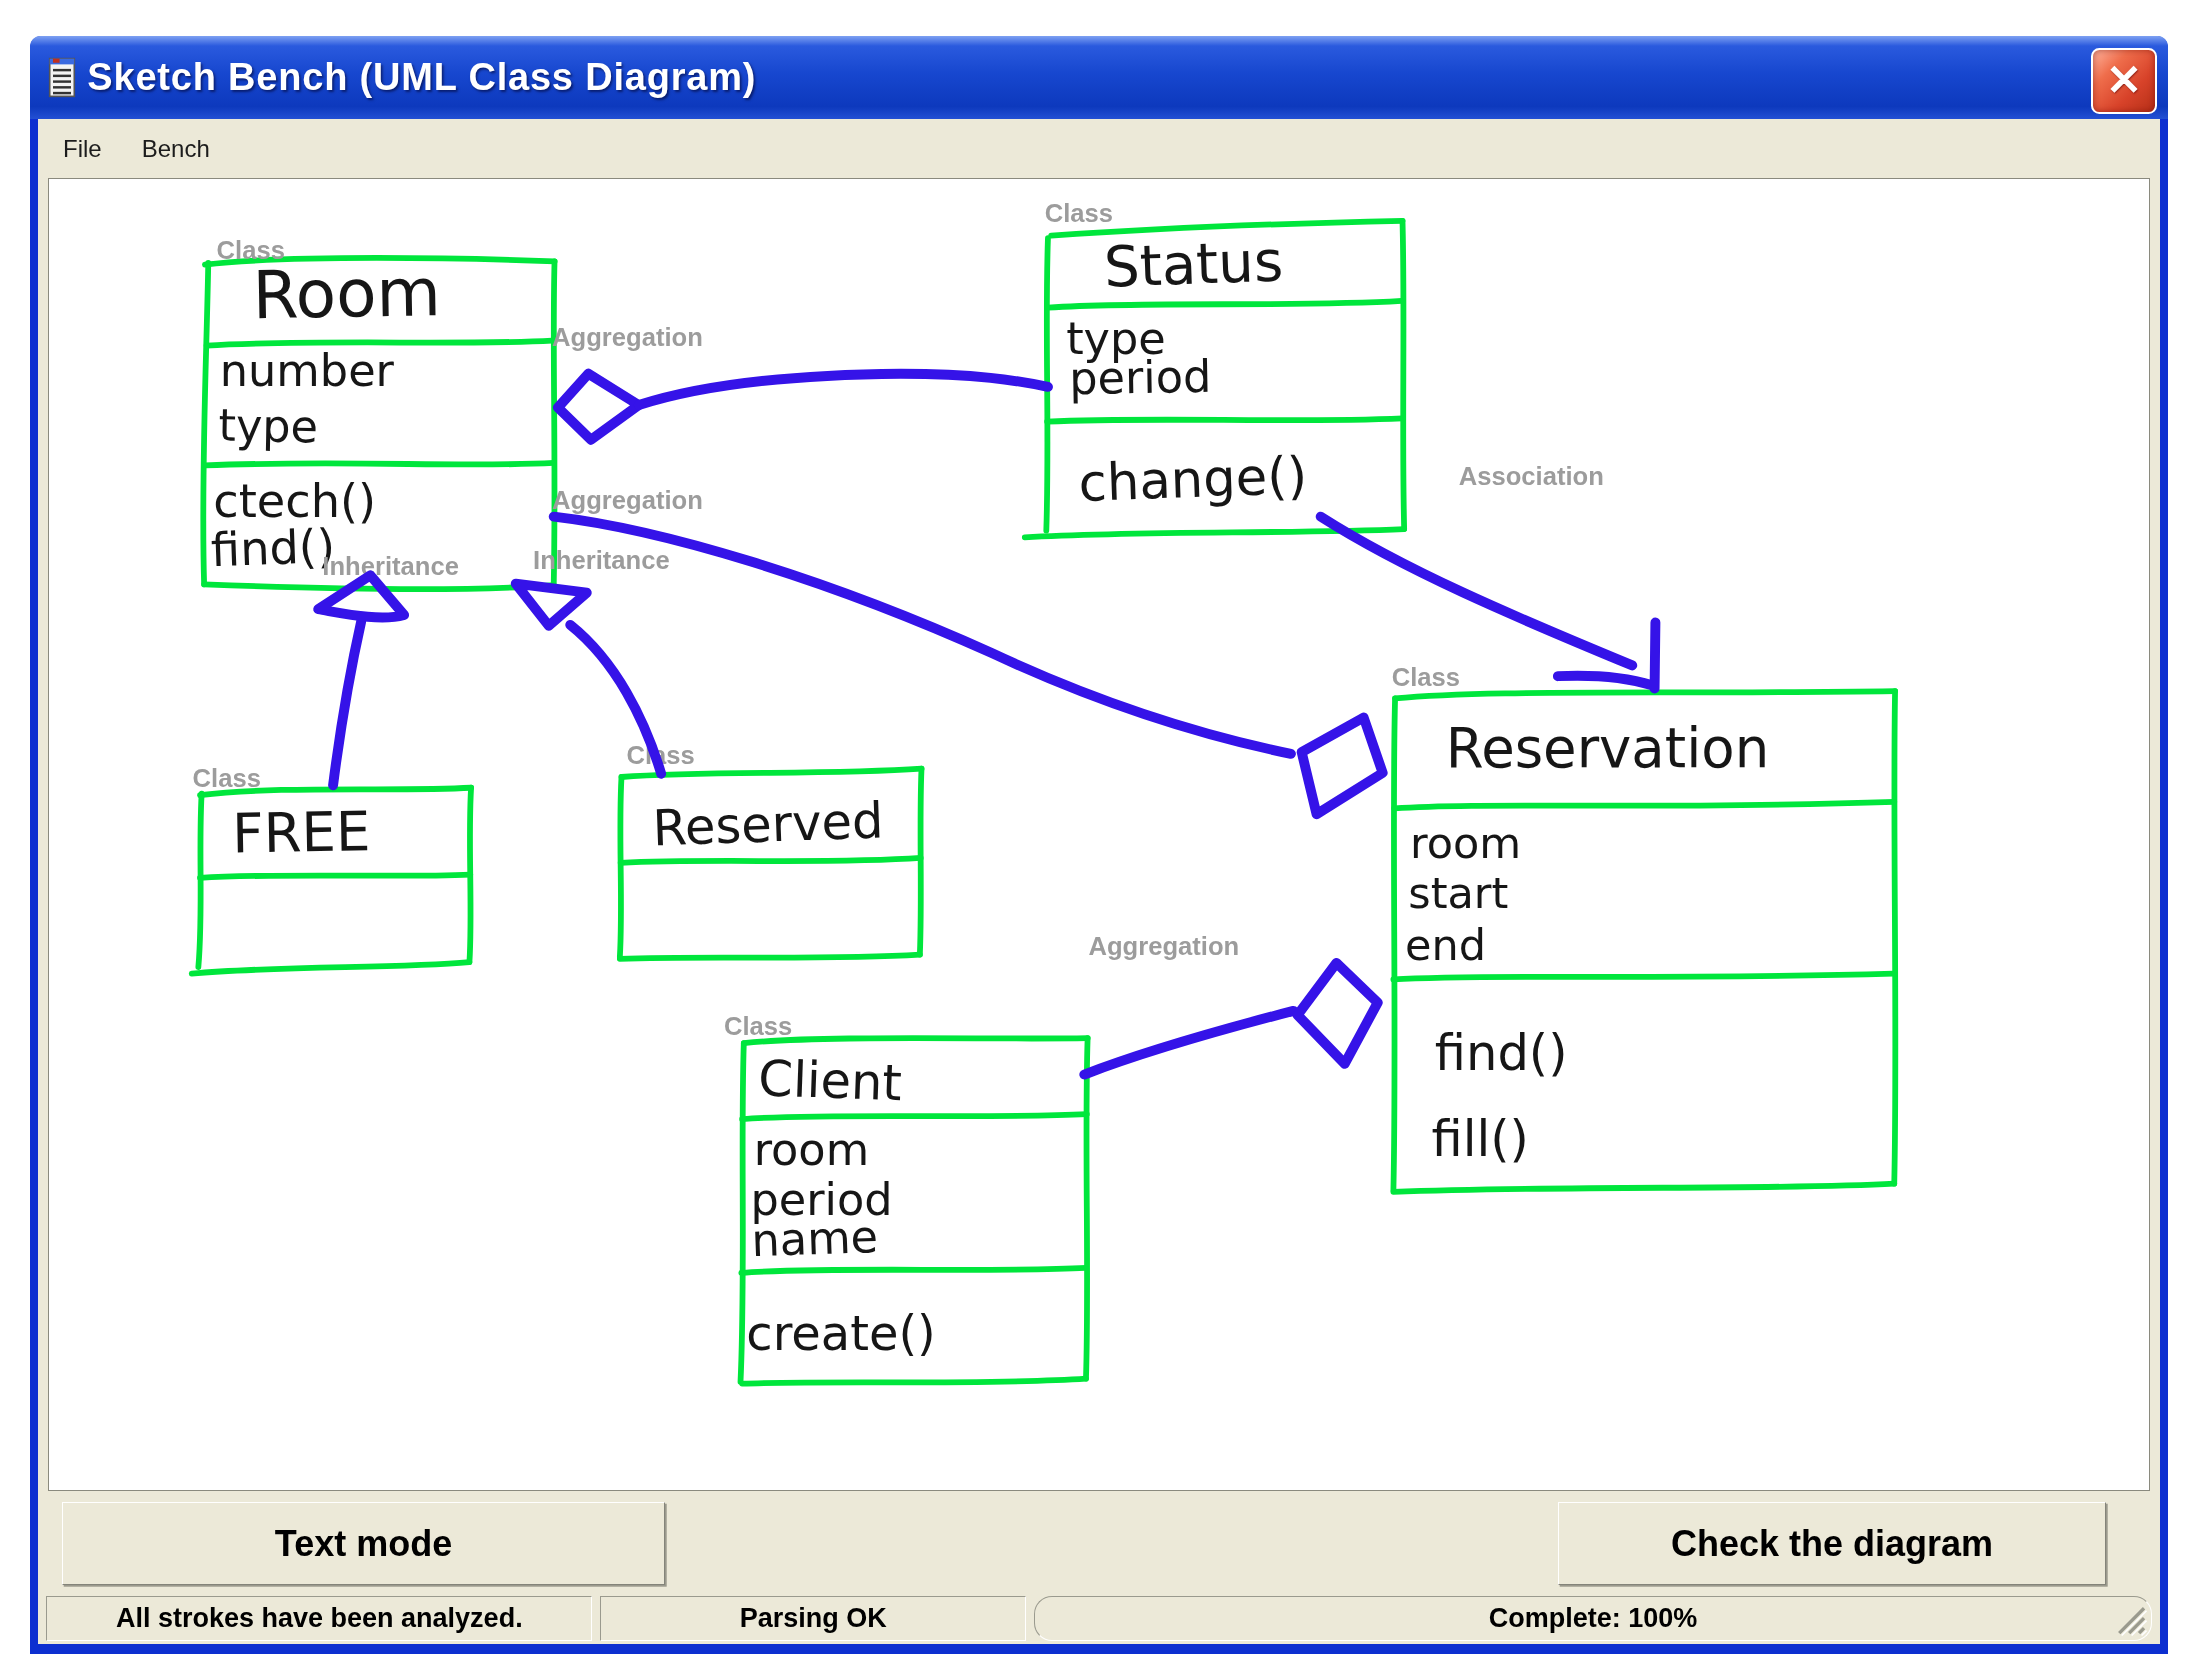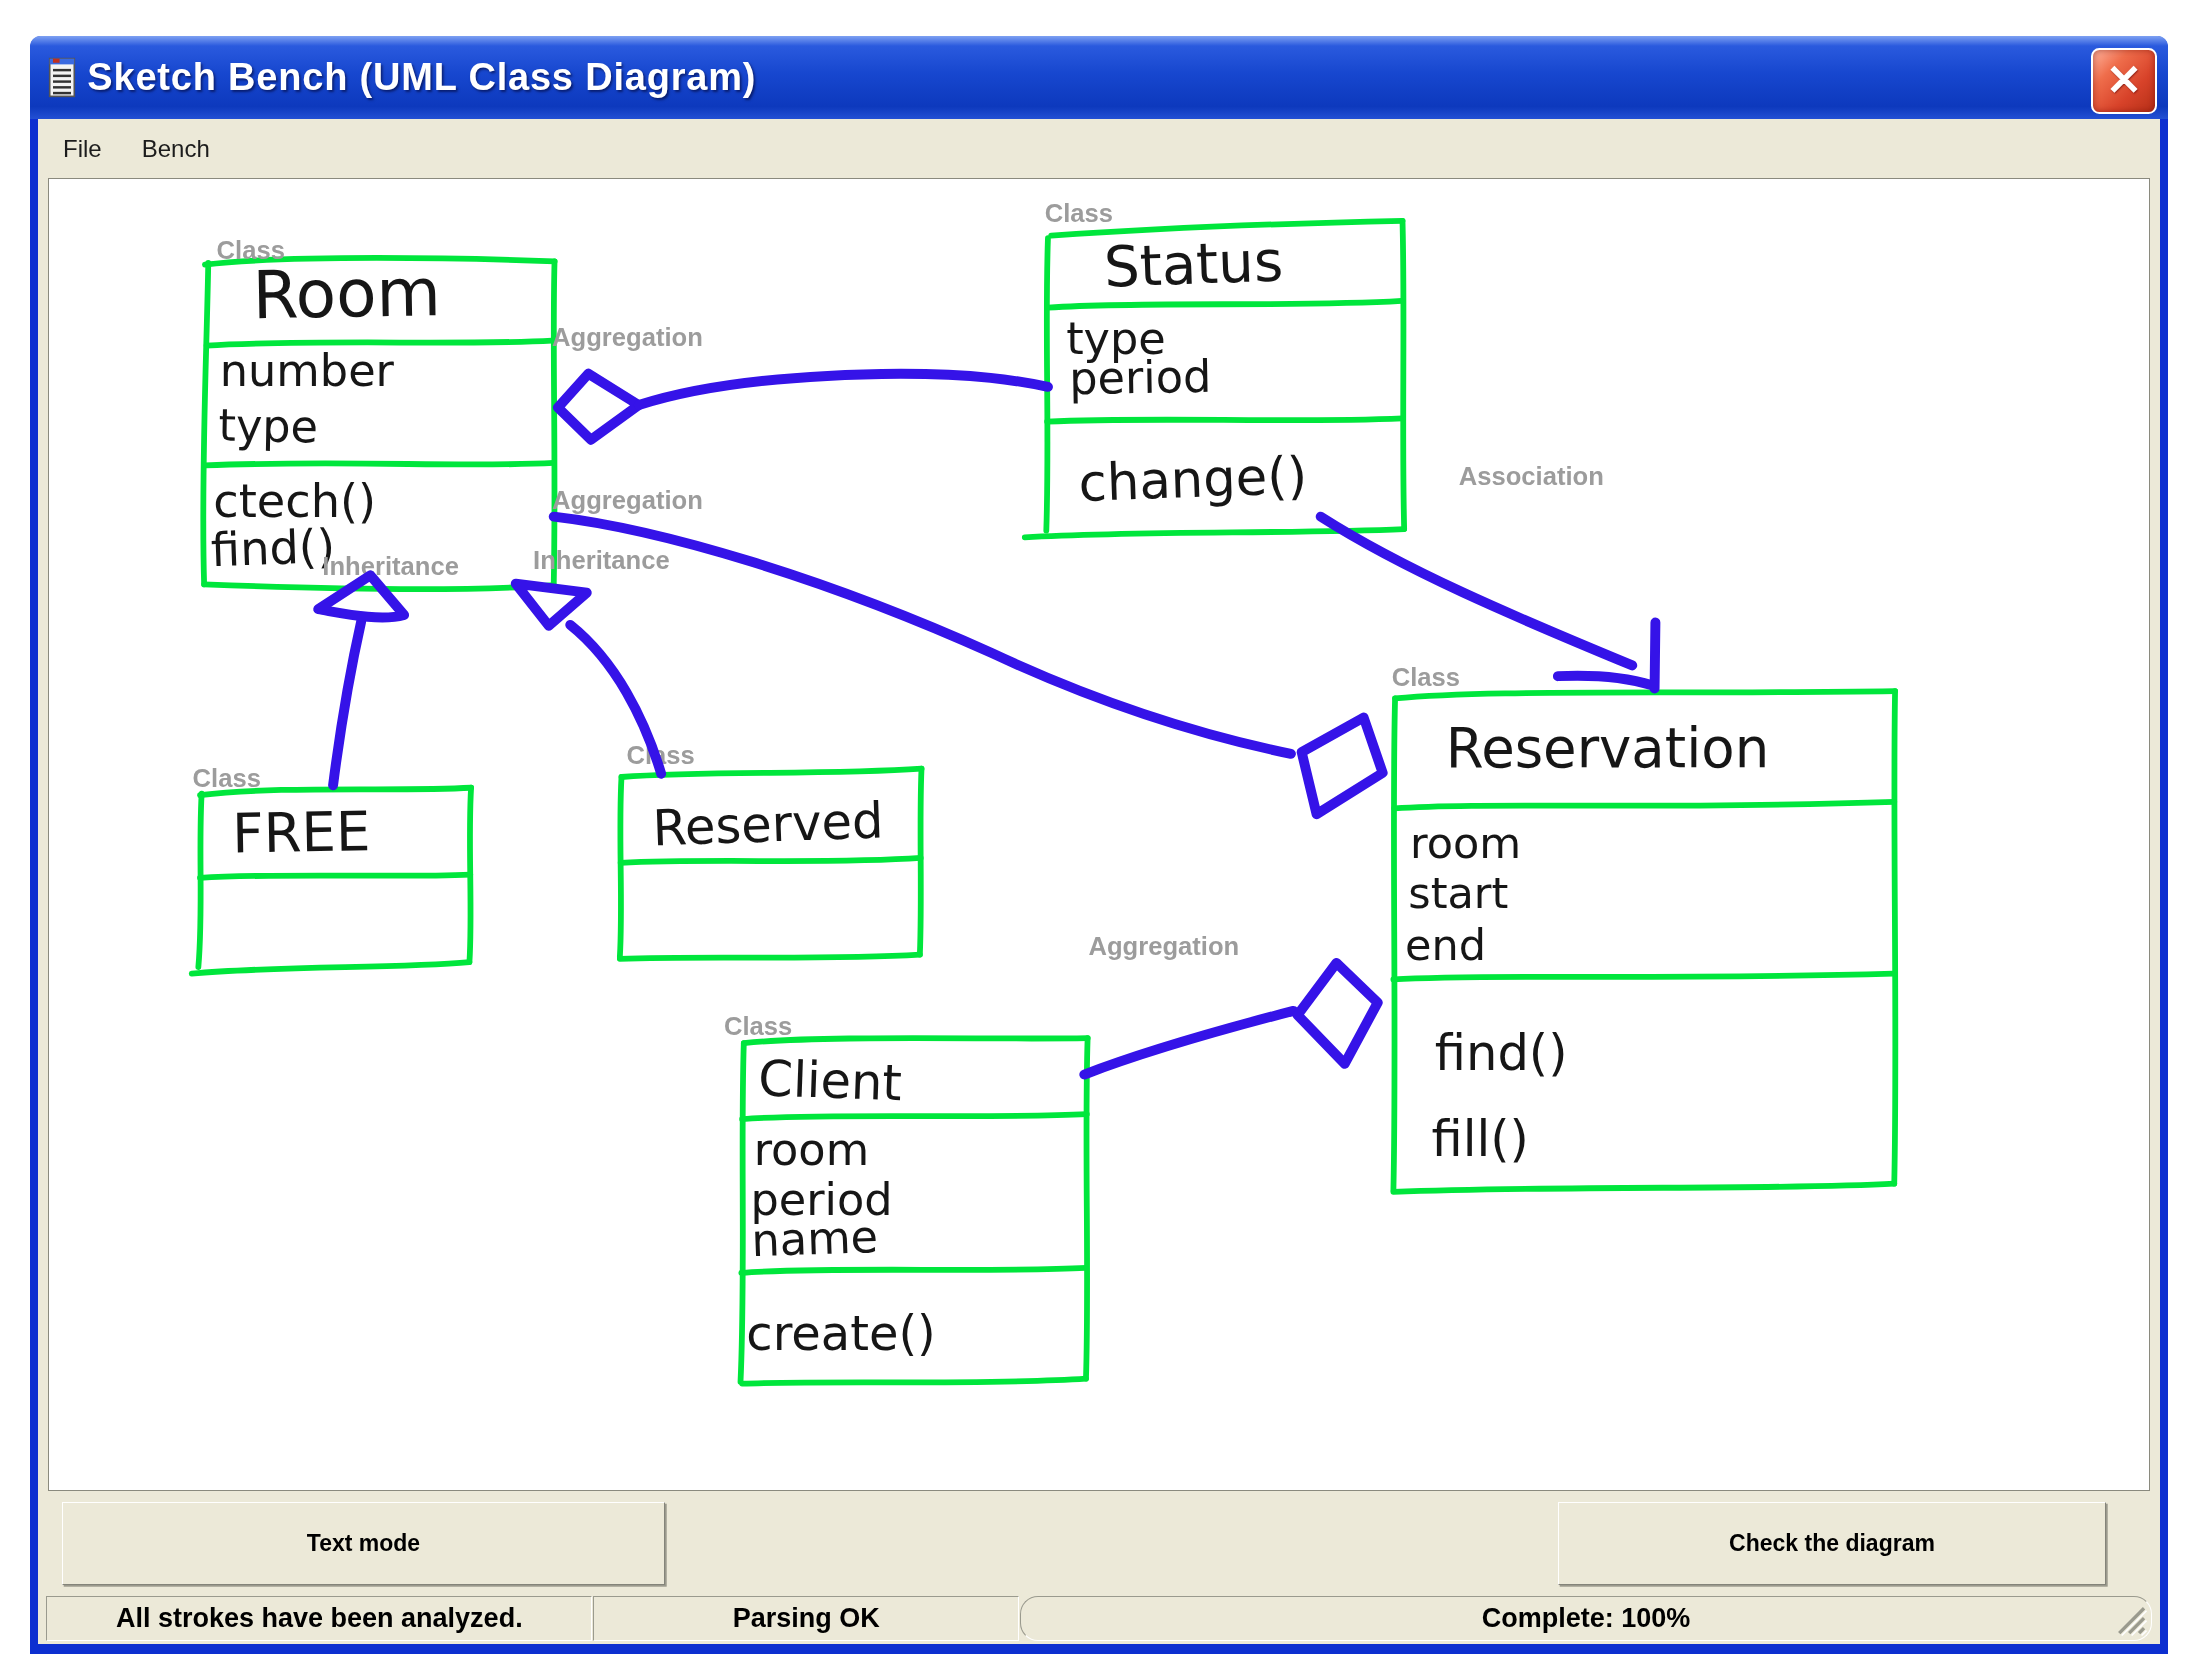--- a/index.html
+++ b/index.html
@@ -23,25 +23,25 @@
   .menubar{position:absolute;left:0;top:83px;width:100%;height:60px;display:flex;align-items:center;
            background:#ece9d8;color:#1c1c1c;font-size:24px;}
   .menuitem{padding:5px 15px;margin-left:10px;cursor:default;}
   
   .canvas{position:absolute;left:10px;right:10px;top:142px;height:1313px;background:#ffffff;
           border:1.7px solid #8a8a7e;box-sizing:border-box;}
   
   .btn{position:absolute;height:83px;box-sizing:border-box;background:#ece9d8;
        border:1.7px solid;border-color:#ffffff #84847a #84847a #ffffff;
        box-shadow:1.7px 1.7px 0 rgba(90,90,80,.55);
-       font-family:"Liberation Sans",sans-serif;font-size:23px;font-weight:bold;color:#000;
+       font-family:"Liberation Sans",sans-serif;font-size:36px;font-weight:bold;color:#000;
        display:flex;align-items:center;justify-content:center;cursor:pointer;}
   #btn-textmode{left:24px;top:1466px;width:603px;}
   #btn-check{left:1520px;top:1466px;width:548px;}
-  .statusbar{position:absolute;left:8.3px;right:8.3px;top:1560px;height:45px;display:flex;gap:1px;}
+  .statusbar{position:absolute;left:8.3px;right:8.3px;top:1560px;height:45px;display:flex;gap:8px;}
   .seg{box-sizing:border-box;border:1.7px solid;border-color:#9a9a8e #ffffff #ffffff #9a9a8e;
        background:#ece9d8;display:flex;align-items:center;justify-content:center;
        font-size:27px;font-weight:bold;color:#000;position:relative;}
   .seg1{width:546px;} .seg2{width:426px;} .seg3{flex:1;border-radius:18px;}
   .grip{position:absolute;right:1.7px;bottom:1.7px;width:38px;height:38px;}
   
   #sketch{position:absolute;left:0;top:0;width:2205px;height:1673px;pointer-events:none;z-index:5;}
   .g-stroke{fill:none;stroke:#00e63c;stroke-width:7;stroke-linecap:round;stroke-linejoin:round;}
   .b-stroke{fill:none;stroke:#3513e8;stroke-width:12;stroke-linecap:round;stroke-linejoin:round;}
   .lbl{font-family:"Liberation Sans",sans-serif;font-weight:bold;font-size:31px;fill:#9c9c9c;}

